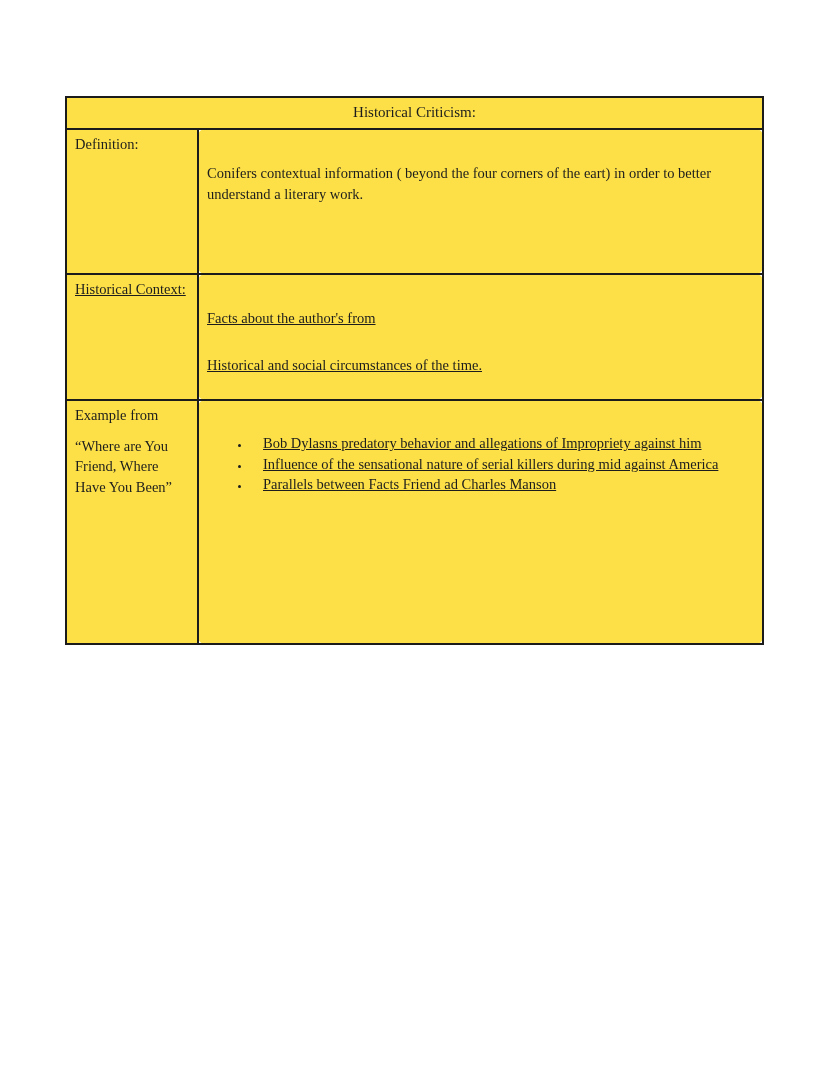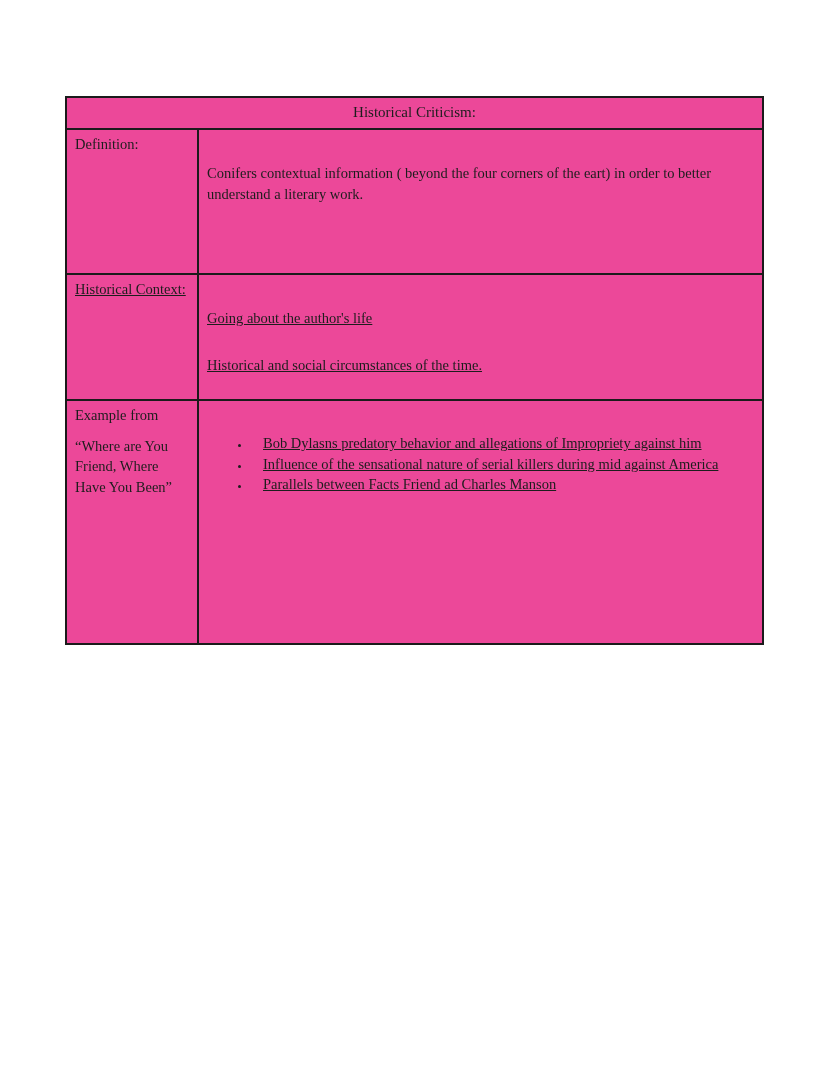--- a/index.html
+++ b/index.html
@@ -23,36 +23,37 @@
     top: 96px;
     width: 697px;
     border-collapse: collapse;
     table-layout: fixed;
     font-size: 14.5px;
     line-height: 20.5px;
   }
   table.criticism-table td {
     border: 2px solid #1b1b1b;
     vertical-align: top;
-    background: #ec4899;
+    background: #fde047;
   }
   col.label-col   { width: 132px; }
   col.content-col { width: 565px; }
 
   td.title-cell {
     height: 32px;
     text-align: center;
     padding-top: 4px;
     font-size: 15px;
   }
   td.label-cell {
     padding: 4px 6px 4px 8px;
   }
   td.content-cell {
     padding: 0 16px 0 8px;
+    border-radius: 7px;
   }
   tr.row-definition td { height: 145px; }
   tr.row-context td    { height: 126px; text-decoration: underline; }
   tr.row-example td    { height: 244px; }
 
   .content-cell p.first-par { margin-top: 33px; }
   .content-cell p.next-par  { margin-top: 26px; }
 
   .label-cell p.quote-par { margin-top: 10px; }
 
@@ -87,21 +88,21 @@
       <tr class="row-definition">
         <td class="label-cell">Definition:</td>
         <td class="content-cell">
           <p class="first-par">Conifers contextual information ( beyond the four corners of the eart) in order to better understand a literary work.</p>
         </td>
       </tr>
 
       <tr class="row-context">
         <td class="label-cell">Historical Context:</td>
         <td class="content-cell">
-          <p class="first-par">Going about the author's life</p>
+          <p class="first-par">Facts about the author's from</p>
           <p class="next-par">Historical and social circumstances of the time.</p>
         </td>
       </tr>
 
       <tr class="row-example">
         <td class="label-cell">
           <p>Example from</p>
           <p class="quote-par">“Where are You Friend, Where Have You Been”</p>
         </td>
         <td class="content-cell">

